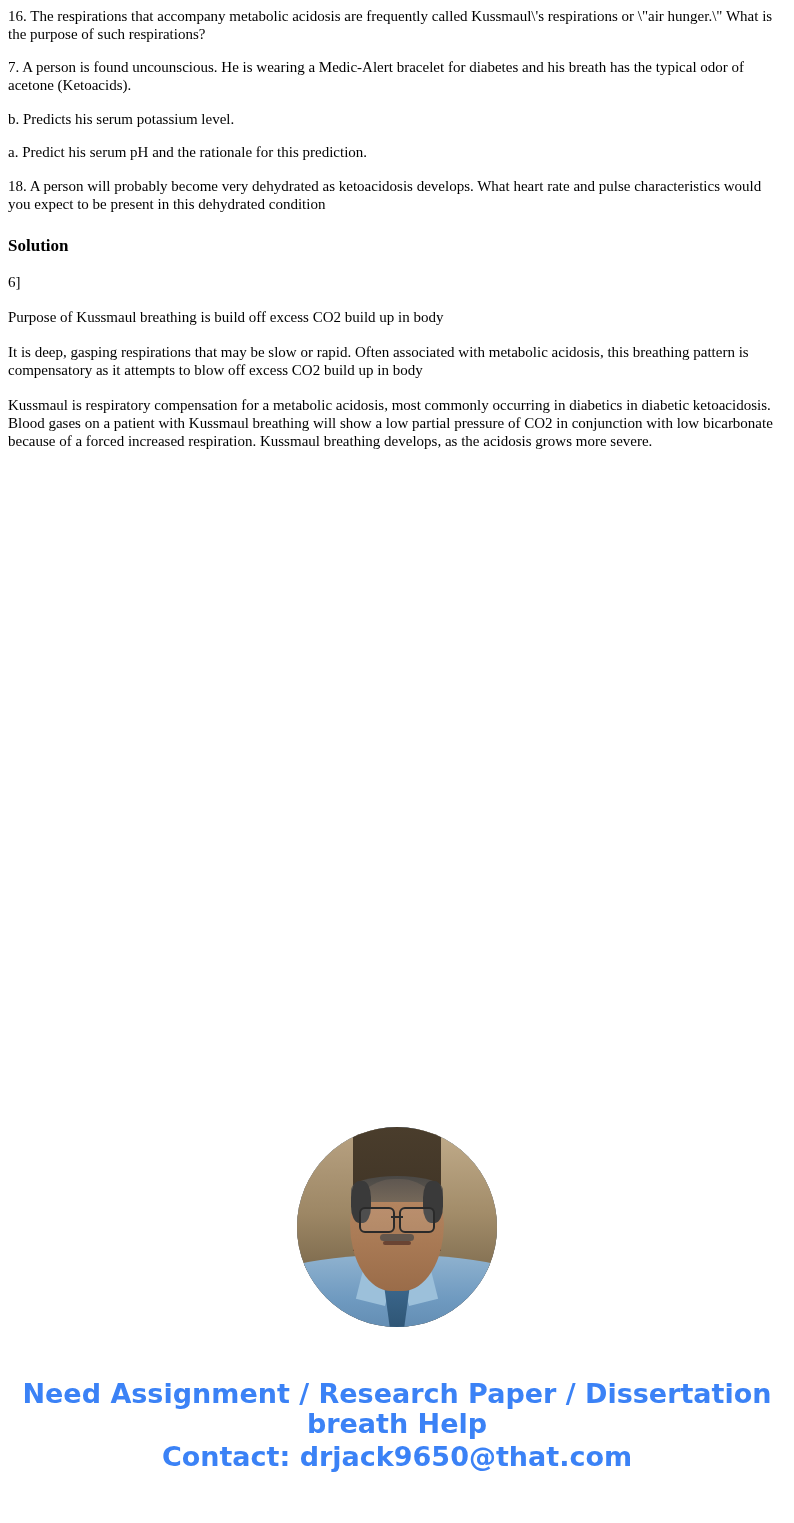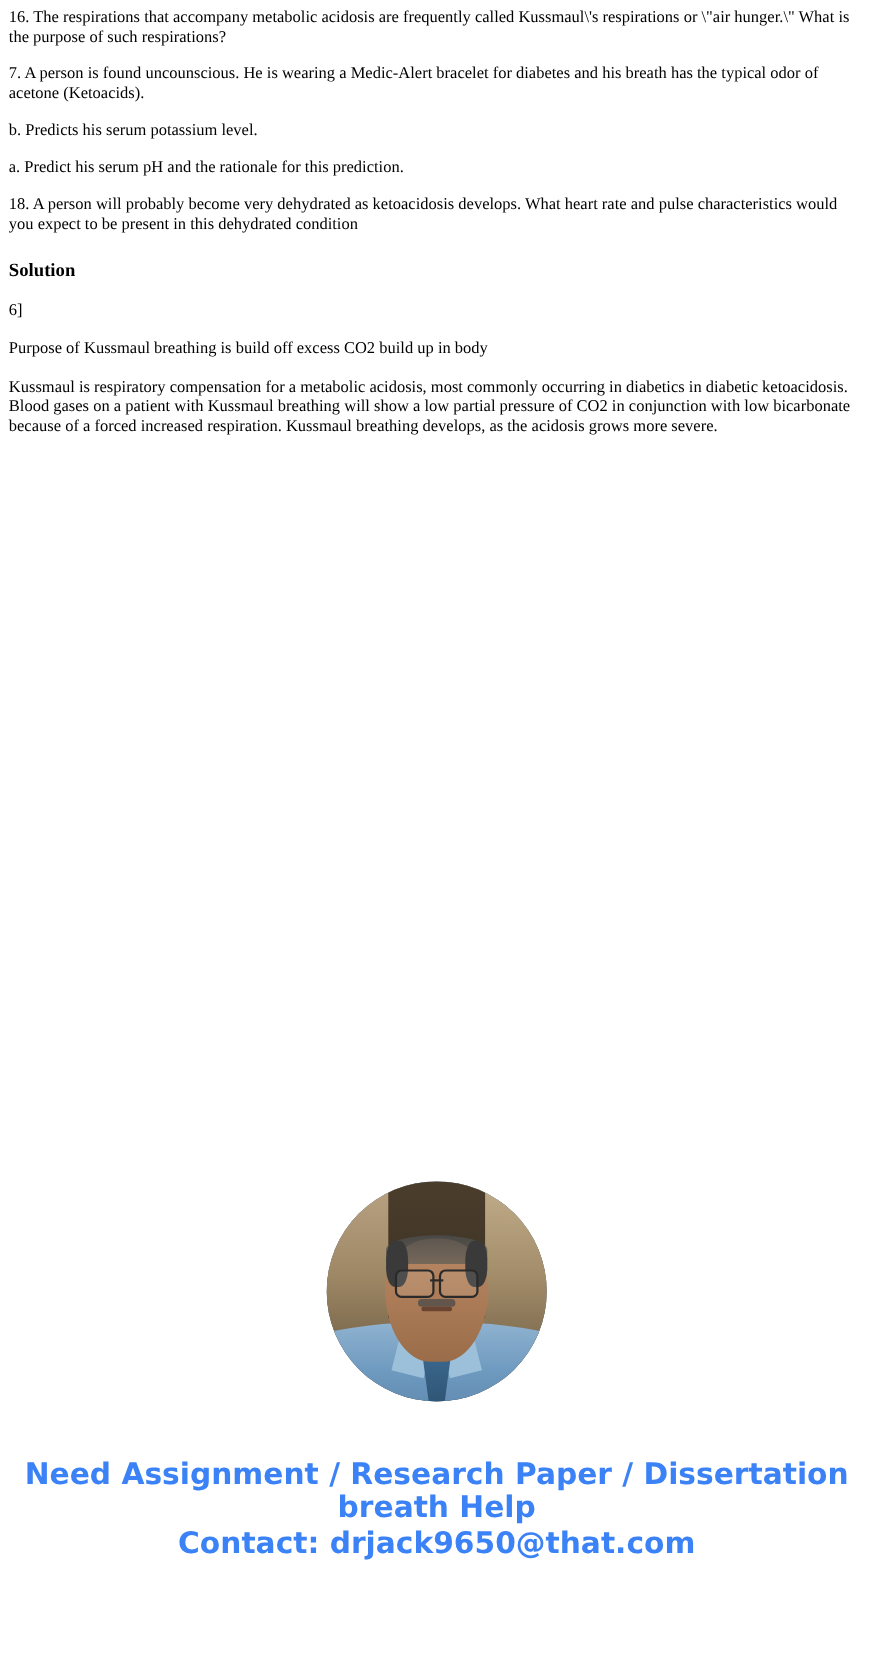--- a/index.html
+++ b/index.html
@@ -219,20 +219,21 @@
   <p class="q">16. The respirations that accompany metabolic acidosis are frequently called Kussmaul\'s respirations or \"air hunger.\" What is the purpose of such respirations?</p>
   <p class="q">7. A person is found uncounscious. He is wearing a Medic-Alert bracelet for diabetes and his breath has the typical odor of acetone (Ketoacids).</p>
   <p class="q">b. Predicts his serum potassium level.</p>
   <p class="q">a. Predict his serum pH and the rationale for this prediction.</p>
   <p class="q">18. A person will probably become very dehydrated as ketoacidosis develops. What heart rate and pulse characteristics would you expect to be present in this dehydrated condition</p>
 
   <h2 class="solution">Solution</h2>
 
   <p class="body">6]</p>
   <p class="body">Purpose of Kussmaul breathing is build off excess CO2 build up in body</p>
+  <p class="body">It is deep, gasping respirations that may be slow or rapid. Often associated with metabolic acidosis, this breathing pattern is compensatory as it attempts to blow off excess CO2 build up in body</p>
   <p class="body">Kussmaul is respiratory compensation for a metabolic acidosis, most commonly occurring in diabetics in diabetic ketoacidosis. Blood gases on a patient with Kussmaul breathing will show a low partial pressure of CO2 in conjunction with low bicarbonate because of a forced increased respiration. Kussmaul breathing develops, as the acidosis grows more severe.</p>
 
   <div class="spacer"></div>
 
   <div class="avatar-wrap">
     <div class="avatar" aria-label="portrait-photo">
       <div class="ph-bg"></div>
       <div class="ph-sky"></div>
       <div class="ph-wallL"></div>
       <div class="ph-wallR"></div>

